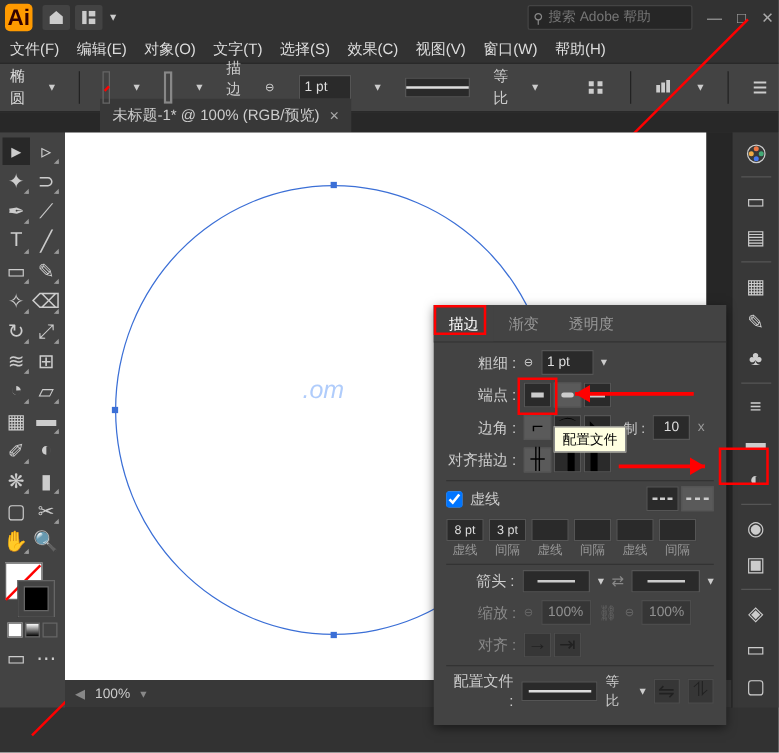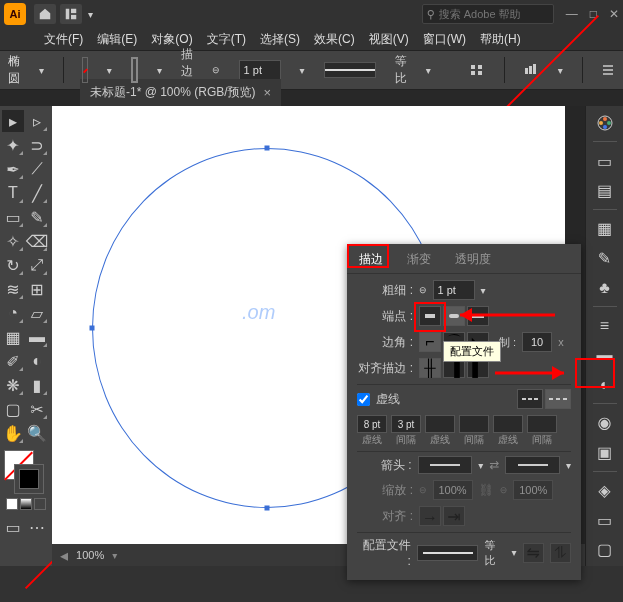--- a/index.html
+++ b/index.html
@@ -1,25 +1,25 @@
 <!DOCTYPE html>
 <html><head>
 <meta charset="utf-8">
 <style>
 * { margin: 0; padding: 0; box-sizing: border-box; font-family: "Microsoft YaHei", sans-serif; }
 body { width: 623px; height: 602px; background: #323232; overflow: hidden; position: relative; }
 .titlebar { height: 28px; background: #323232; display: flex; align-items: center; padding: 0 4px; }
-.ai-logo { width: 22px; height: 22px; background: #ff9a00; border-radius: 4px; display: flex; align-items: center; justify-content: center; font-weight: bold; color: #330000; font-size: 11px; margin-right: 8px; }
+.ai-logo { width: 22px; height: 22px; background: #ff9a00; border-radius: 4px; display: flex; align-items: center; justify-content: center; font-weight: bold; color: #330000; font-size: 18px; margin-right: 8px; }
 .title-btn { width: 22px; height: 20px; background: #434343; margin-right: 4px; border-radius: 2px; display: flex; align-items: center; justify-content: center; }
 .title-btn svg { width: 14px; height: 14px; }
 .search-box { margin-left: auto; display: flex; align-items: center; background: #262626; border: 1px solid #444; border-radius: 2px; padding: 1px 4px; height: 20px; }
 .search-box input { background: transparent; border: none; color: #999; font-size: 11px; width: 110px; outline: none; }
 .win-controls { display: flex; gap: 12px; margin-left: 12px; }
 .win-controls span { color: #aaa; font-size: 12px; cursor: pointer; }
-.menubar { height: 22px; background: #323232; display: flex; align-items: center; padding: 0 8px; gap: 14px; margin-left: 36px; }
+.menubar { height: 22px; background: #323232; display: flex; align-items: center; padding: 0 8px; gap: 14px; }
 .menubar span { color: #ddd; font-size: 12px; cursor: pointer; }
 .optbar { height: 40px; background: #434343; display: flex; align-items: center; padding: 0 8px; gap: 19px; border-top: 1px solid #222; border-bottom: 1px solid #222; }
 .tool-name { color: #ddd; font-size: 12px; width: 56px; }
 .swatch { width: 26px; height: 26px; border: 1px solid #666; position: relative; }
 .swatch-none::after { content: ''; position: absolute; width: 130%; height: 2px; background: red; top: 50%; left: -15%; transform: rotate(-45deg); }
 .swatch-black { background: #000; border: 2px solid #888; box-shadow: inset 0 0 0 2px #434343; }
 .opt-label { color: #ccc; font-size: 12px; }
 .opt-input { background: #2a2a2a; border: 1px solid #555; color: #ddd; font-size: 11px; width: 42px; height: 20px; padding: 0 4px; }
 .dash-preview { width: 70px; height: 16px; background: #2a2a2a; border: 1px solid #555; display: flex; align-items: center; justify-content: center; }
 .dash-preview::before { content: ''; width: 50px; height: 2px; background: #ddd; }

